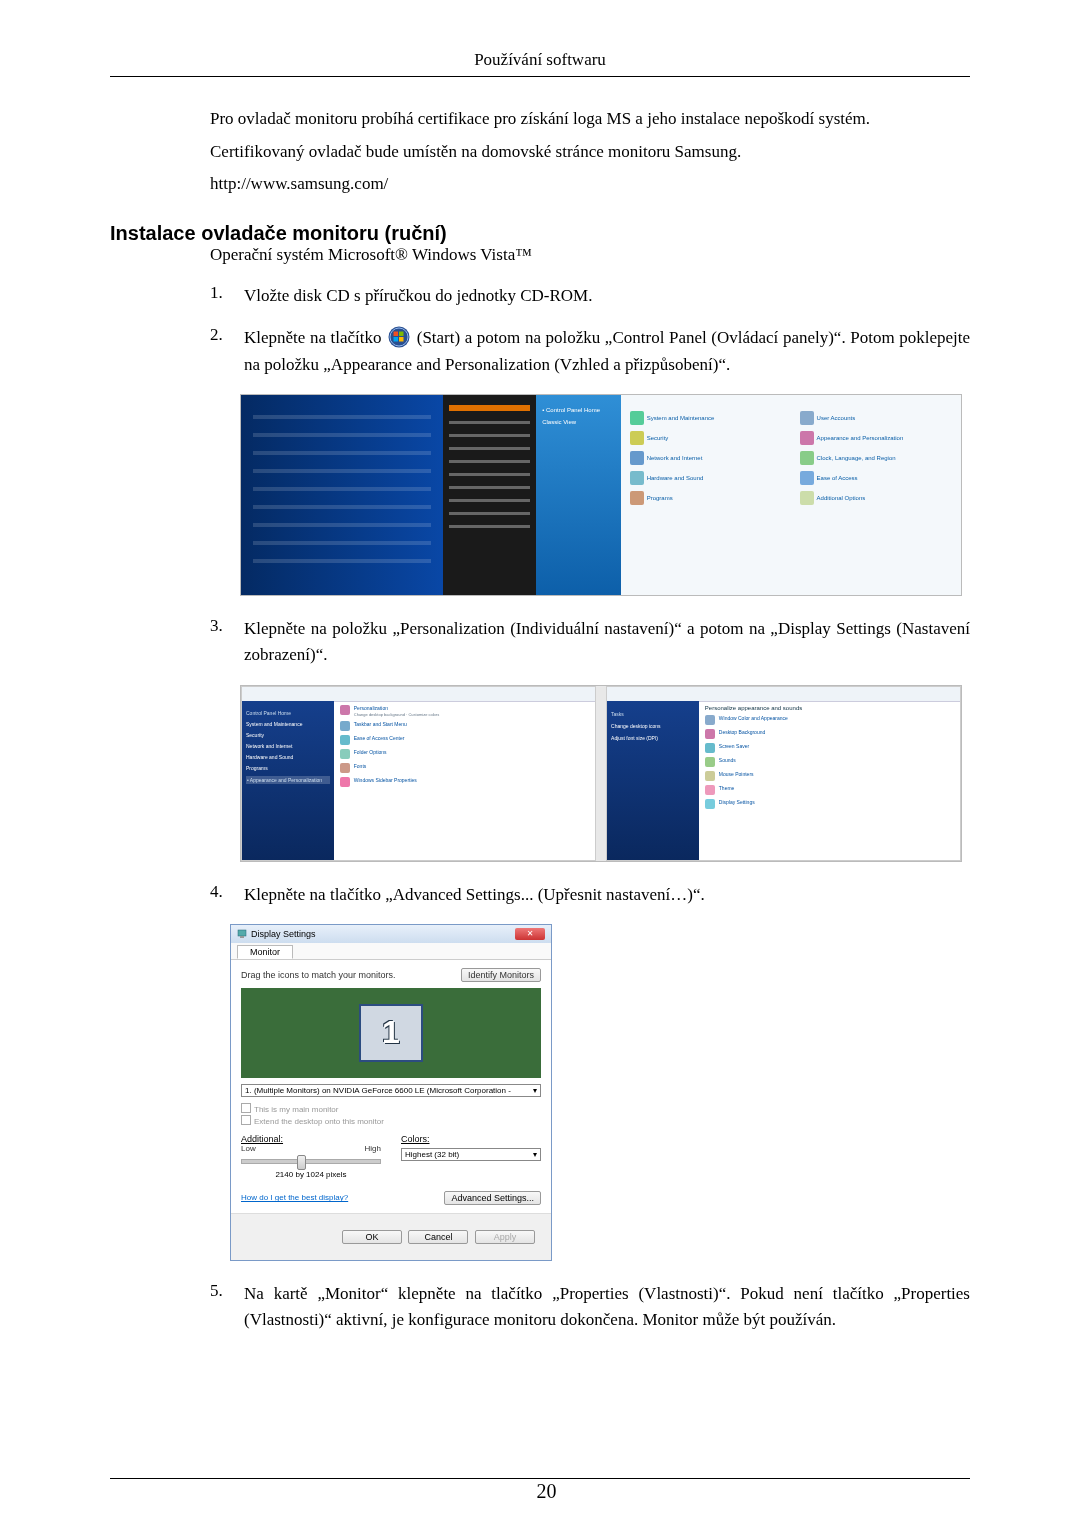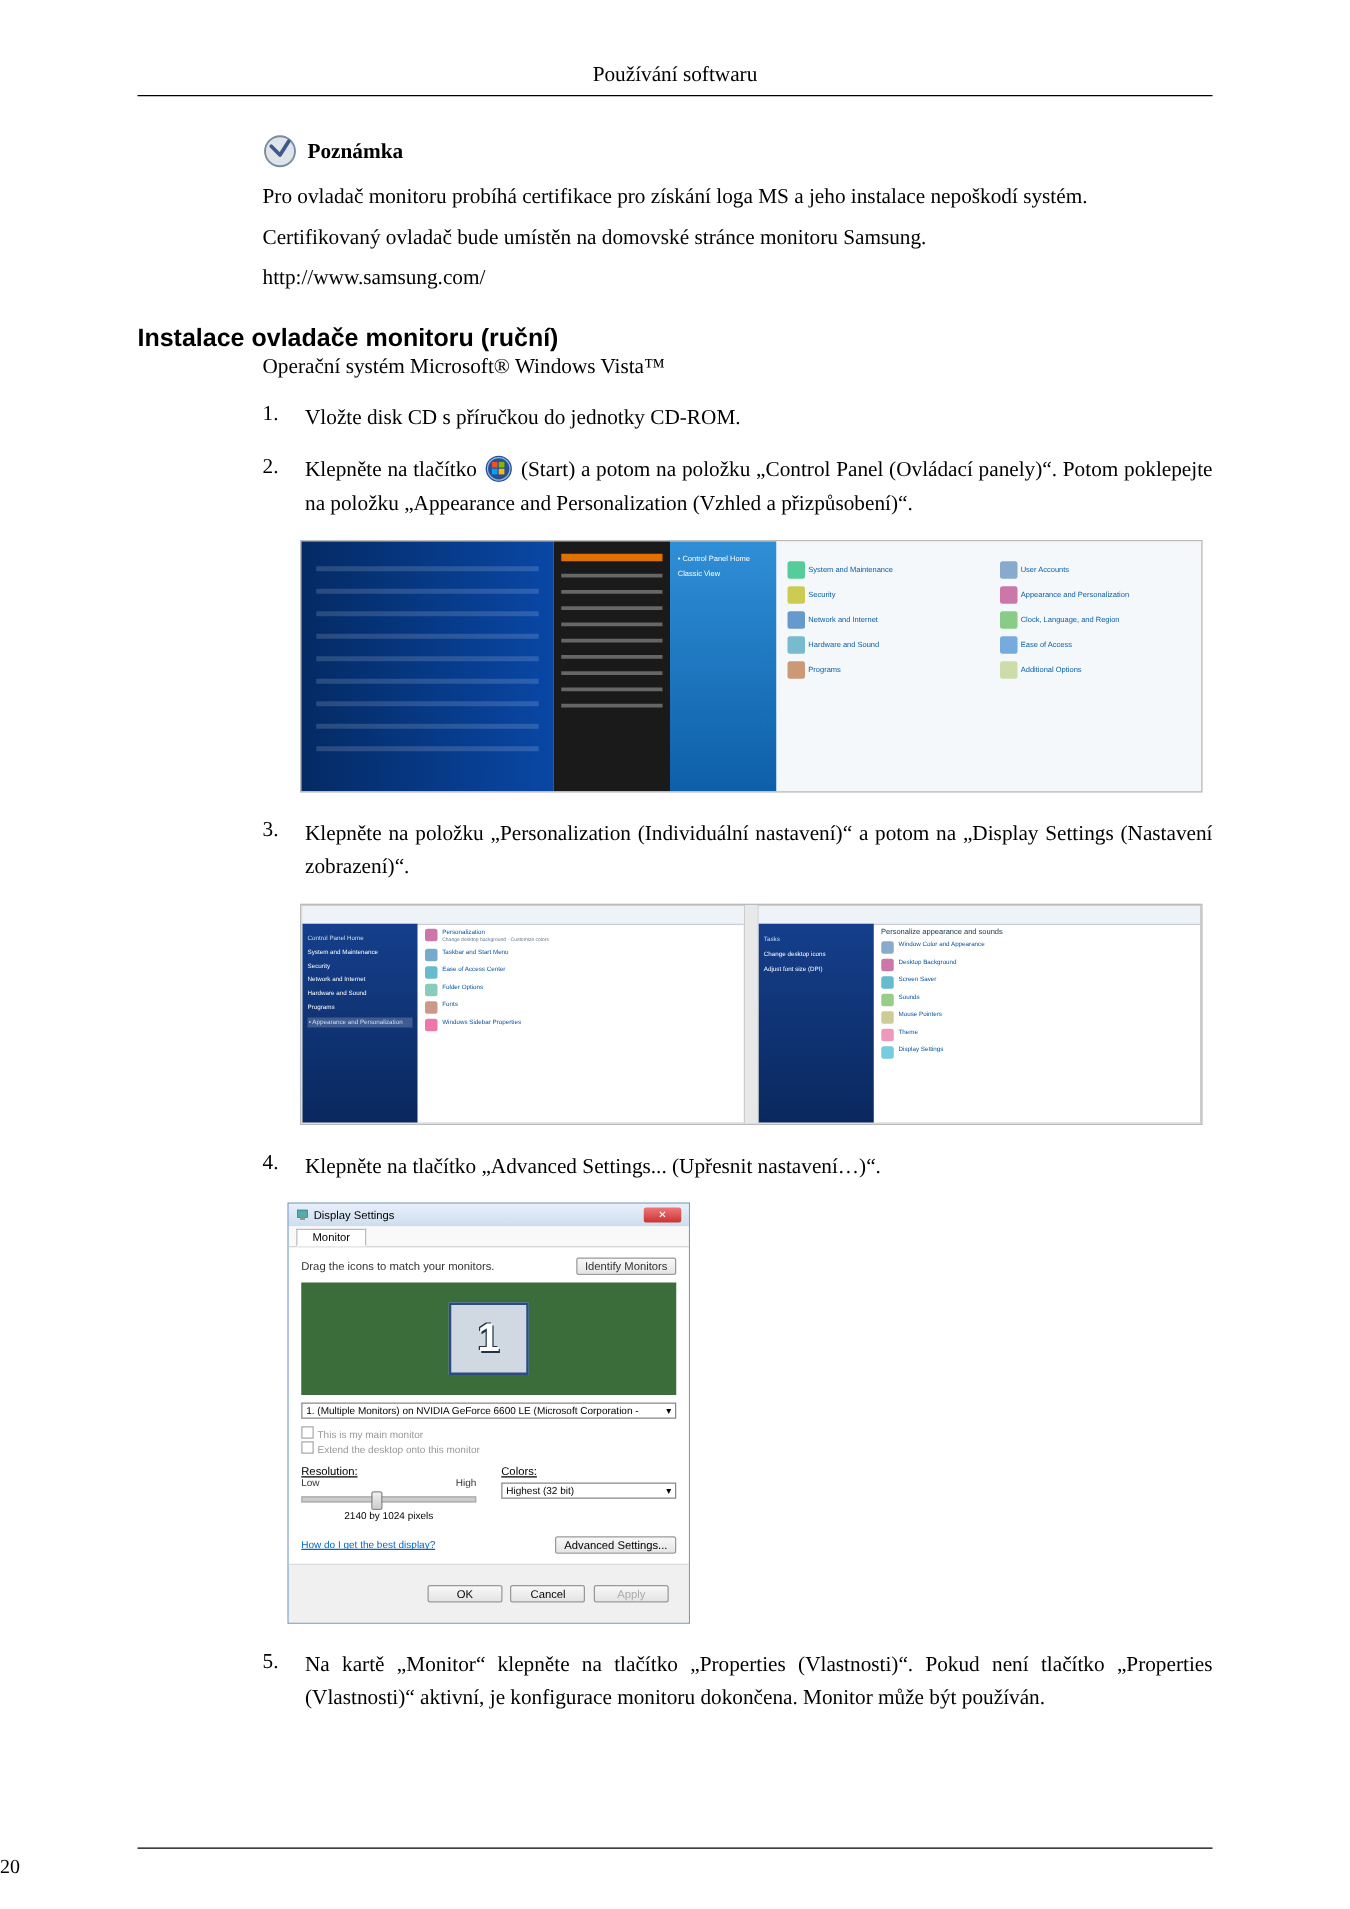--- a/index.html
+++ b/index.html
@@ -310,44 +310,35 @@
   .hr-bottom {
     border: none;
     border-top: 1px solid #000;
     margin: 0;
     position: absolute;
     left: 110px; right: 110px;
     bottom: 48px;
   }
   .page-num {
     position: absolute;
-    left: 0; right: 0;
+    left: 13px; right: 0;
     bottom: 24px;
-    text-align: left;
-    font-size: 16px;
+    text-align: center;
+    font-size: 20px;
   }
 </style>
 </head>
 <body>
 
 <div class="page">
 
   <div class="header-title">Používání softwaru</div>
   <hr class="hr-top">
 
   <div class="note-block">
-    <div class="note-row">
-      <span class="note-icon">
-        <svg viewBox="0 0 28 28" width="28" height="28">
-          <circle cx="14" cy="14" r="12" fill="#dfe4ea" stroke="#7a8aa0" stroke-width="1.5"></circle>
-          <path d="M7 10 L14 17 L21 6" fill="none" stroke="#3c5a8a" stroke-width="3" stroke-linecap="round" stroke-linejoin="round"></path>
-        </svg>
-      </span>
-      <span class="note-title">Poznámka</span>
-    </div>
     <div class="note-text">Pro ovladač monitoru probíhá certifikace pro získání loga MS a jeho instalace nepoškodí systém.</div>
     <div class="note-text">Certifikovaný ovladač bude umístěn na domovské stránce monitoru Samsung.</div>
     <div class="note-text">http://www.samsung.com/</div>
   </div>
 
   <div class="h2">Instalace ovladače monitoru (ruční)</div>
 
   <div class="indent1">Operační systém Microsoft® Windows Vista™</div>
 
   <div class="ol">
@@ -556,21 +547,21 @@
       <div class="sc3-dropdown">
         <span>1. (Multiple Monitors) on NVIDIA GeForce 6600 LE (Microsoft Corporation - </span>
         <span>▾</span>
       </div>
       <div class="sc3-checks">
         <div><span class="sc3-checkbox"></span><span>This is my main monitor</span></div>
         <div><span class="sc3-checkbox"></span><span>Extend the desktop onto this monitor</span></div>
       </div>
       <div class="sc3-settings-row">
         <div class="sc3-col">
-          <div style="text-decoration:underline;">Resolution:</div>
+          <div style="text-decoration:underline;">Additional:</div>
           <div class="sc3-slider-labels">
             <span>Low</span>
             <span>High</span>
           </div>
           <div class="sc3-slider">
             <div class="sc3-slider-thumb"></div>
           </div>
           <div class="sc3-res-text">2140 by 1024 pixels</div>
         </div>
         <div class="sc3-col">

